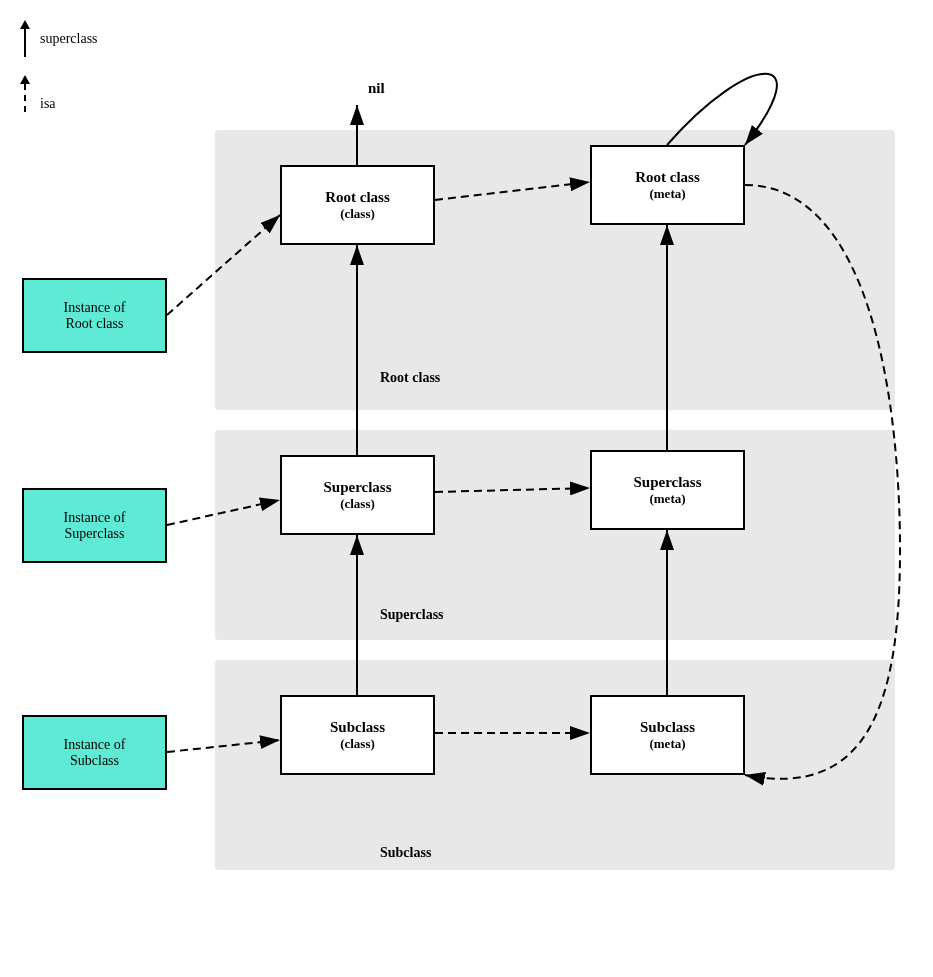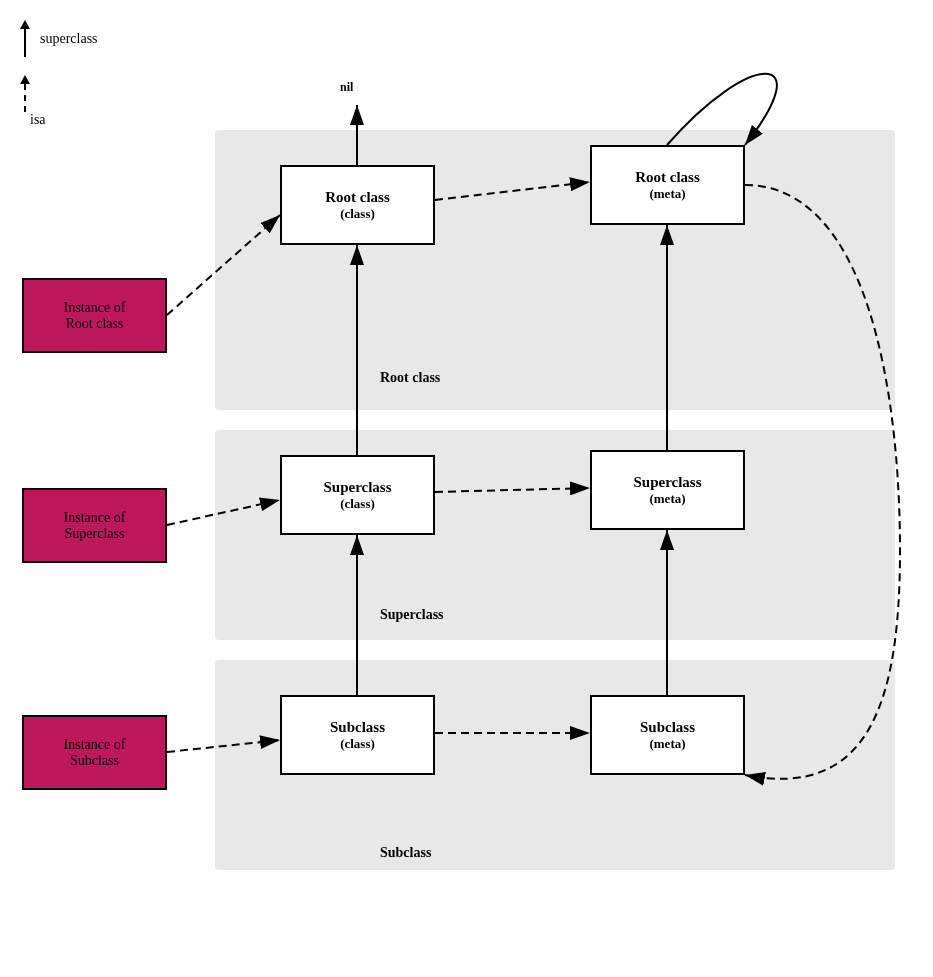--- a/index.html
+++ b/index.html
@@ -53,21 +53,21 @@
     }
 
     .class-box .class-type {
       font-weight: bold;
       font-size: 13px;
     }
 
     
     .instance-box {
       position: absolute;
-      background: #be185d;
+      background: #5eead4;
       border: 2px solid #000;
       display: flex;
       flex-direction: column;
       align-items: center;
       justify-content: center;
       text-align: center;
       font-size: 14px;
       padding: 8px 12px;
     }
 
@@ -94,30 +94,30 @@
   <div class="legend">
 
     <div style="display:flex; align-items:center; margin-bottom:18px;">
       <div style="display:flex;flex-direction:column;align-items:center;">
         <div style="width:0;height:0;border-left:5px solid transparent;border-right:5px solid transparent;border-bottom:9px solid #000;"></div>
         <div style="width:2px;height:28px;background:#000;"></div>
       </div>
       <span style="margin-left:10px;font-size:14px;">superclass</span>
     </div>
 
-    <div style="display:flex; align-items:flex-start;flex-direction:column;">
+    <div style="display:flex; align-items:flex-end;">
       <div style="display:flex;flex-direction:column;align-items:center;">
         <div style="width:0;height:0;border-left:5px solid transparent;border-right:5px solid transparent;border-bottom:9px solid #000;"></div>
         <div style="width:2px;height:28px;border-left:2px dashed #000;"></div>
       </div>
       <span style="margin-left:10px;font-size:14px;">isa</span>
     </div>
   </div>
 
-  <div style="position:absolute; left:340px; top:80px; font-weight:bold; font-size:12px;font-family:Liberation Serif, serif;">nil</div>
+  <div style="position:absolute; left:368px; top:80px; font-weight:bold; font-size:15px;font-family:Liberation Serif, serif;">nil</div>
 
   <div class="zone" style="left:215px; top:130px; width:680px; height:280px;"></div>
 
   <div class="zone" style="left:215px; top:430px; width:680px; height:210px;"></div>
 
   <div class="zone" style="left:215px; top:660px; width:680px; height:210px;"></div>
 
   <div class="zone-label" style="left:380px; top:370px;">Root class</div>
   <div class="zone-label" style="left:380px; top:607px;">Superclass</div>
   <div class="zone-label" style="left:380px; top:845px;">Subclass</div>

